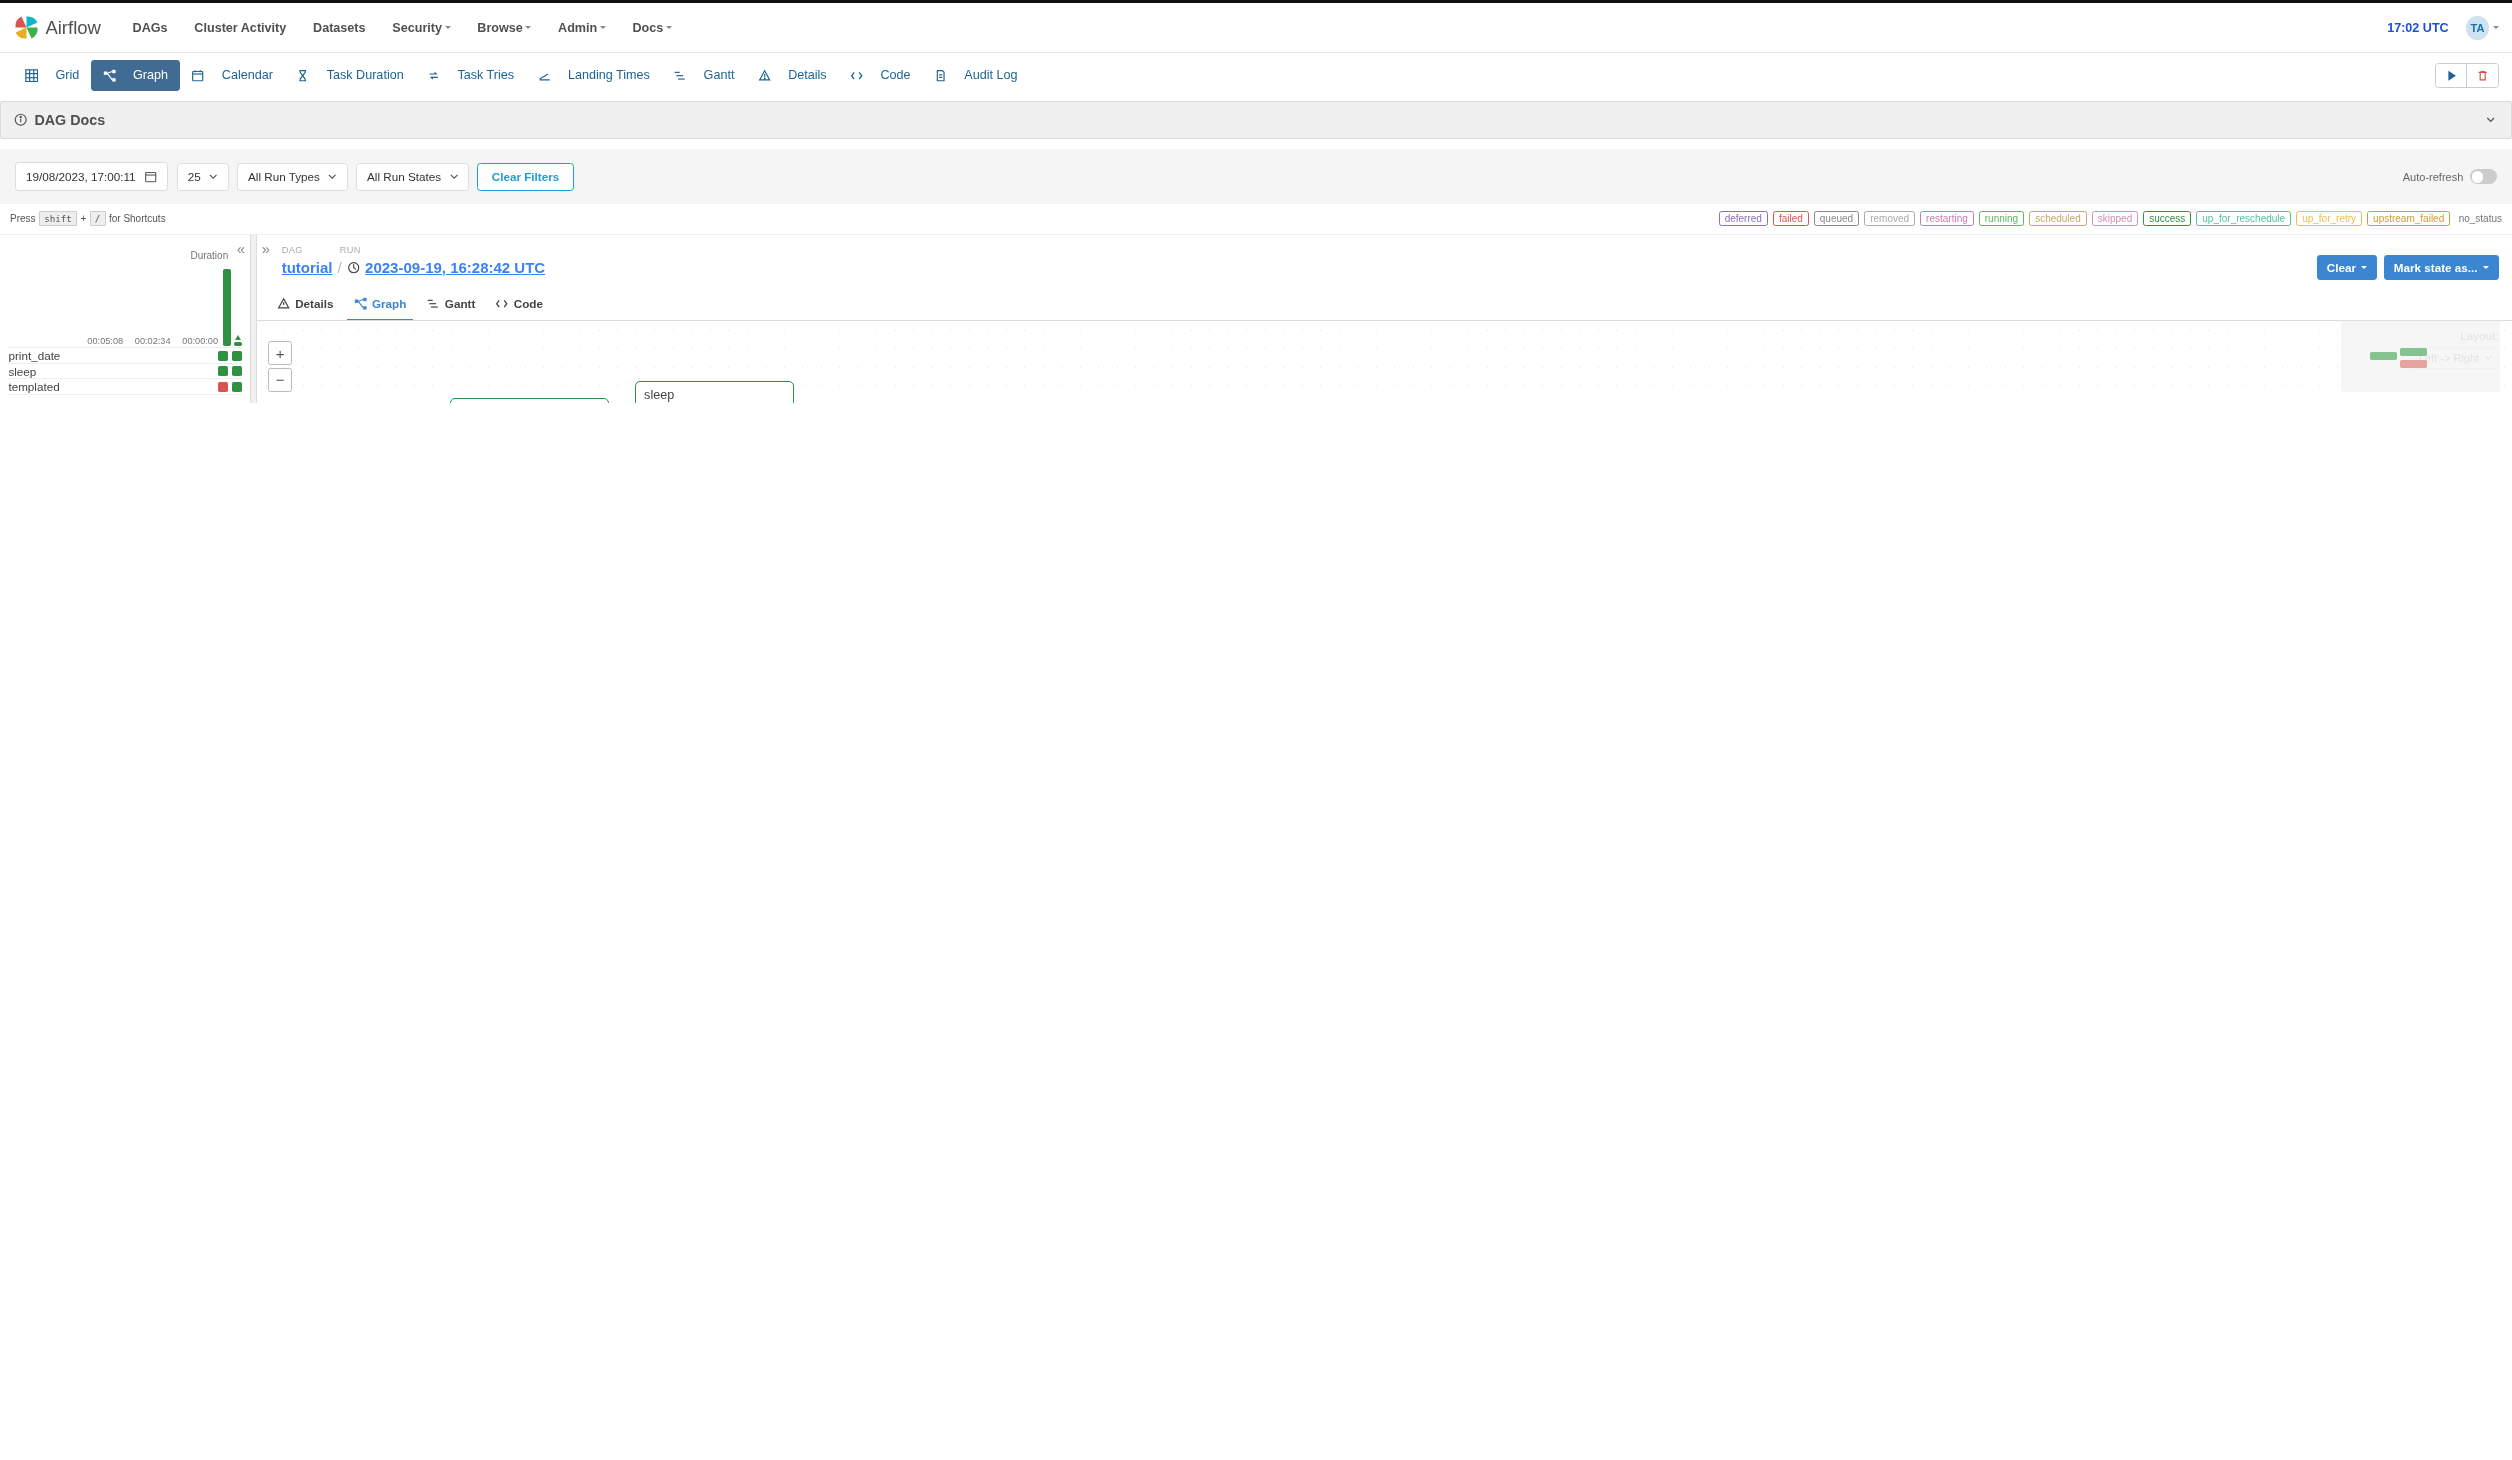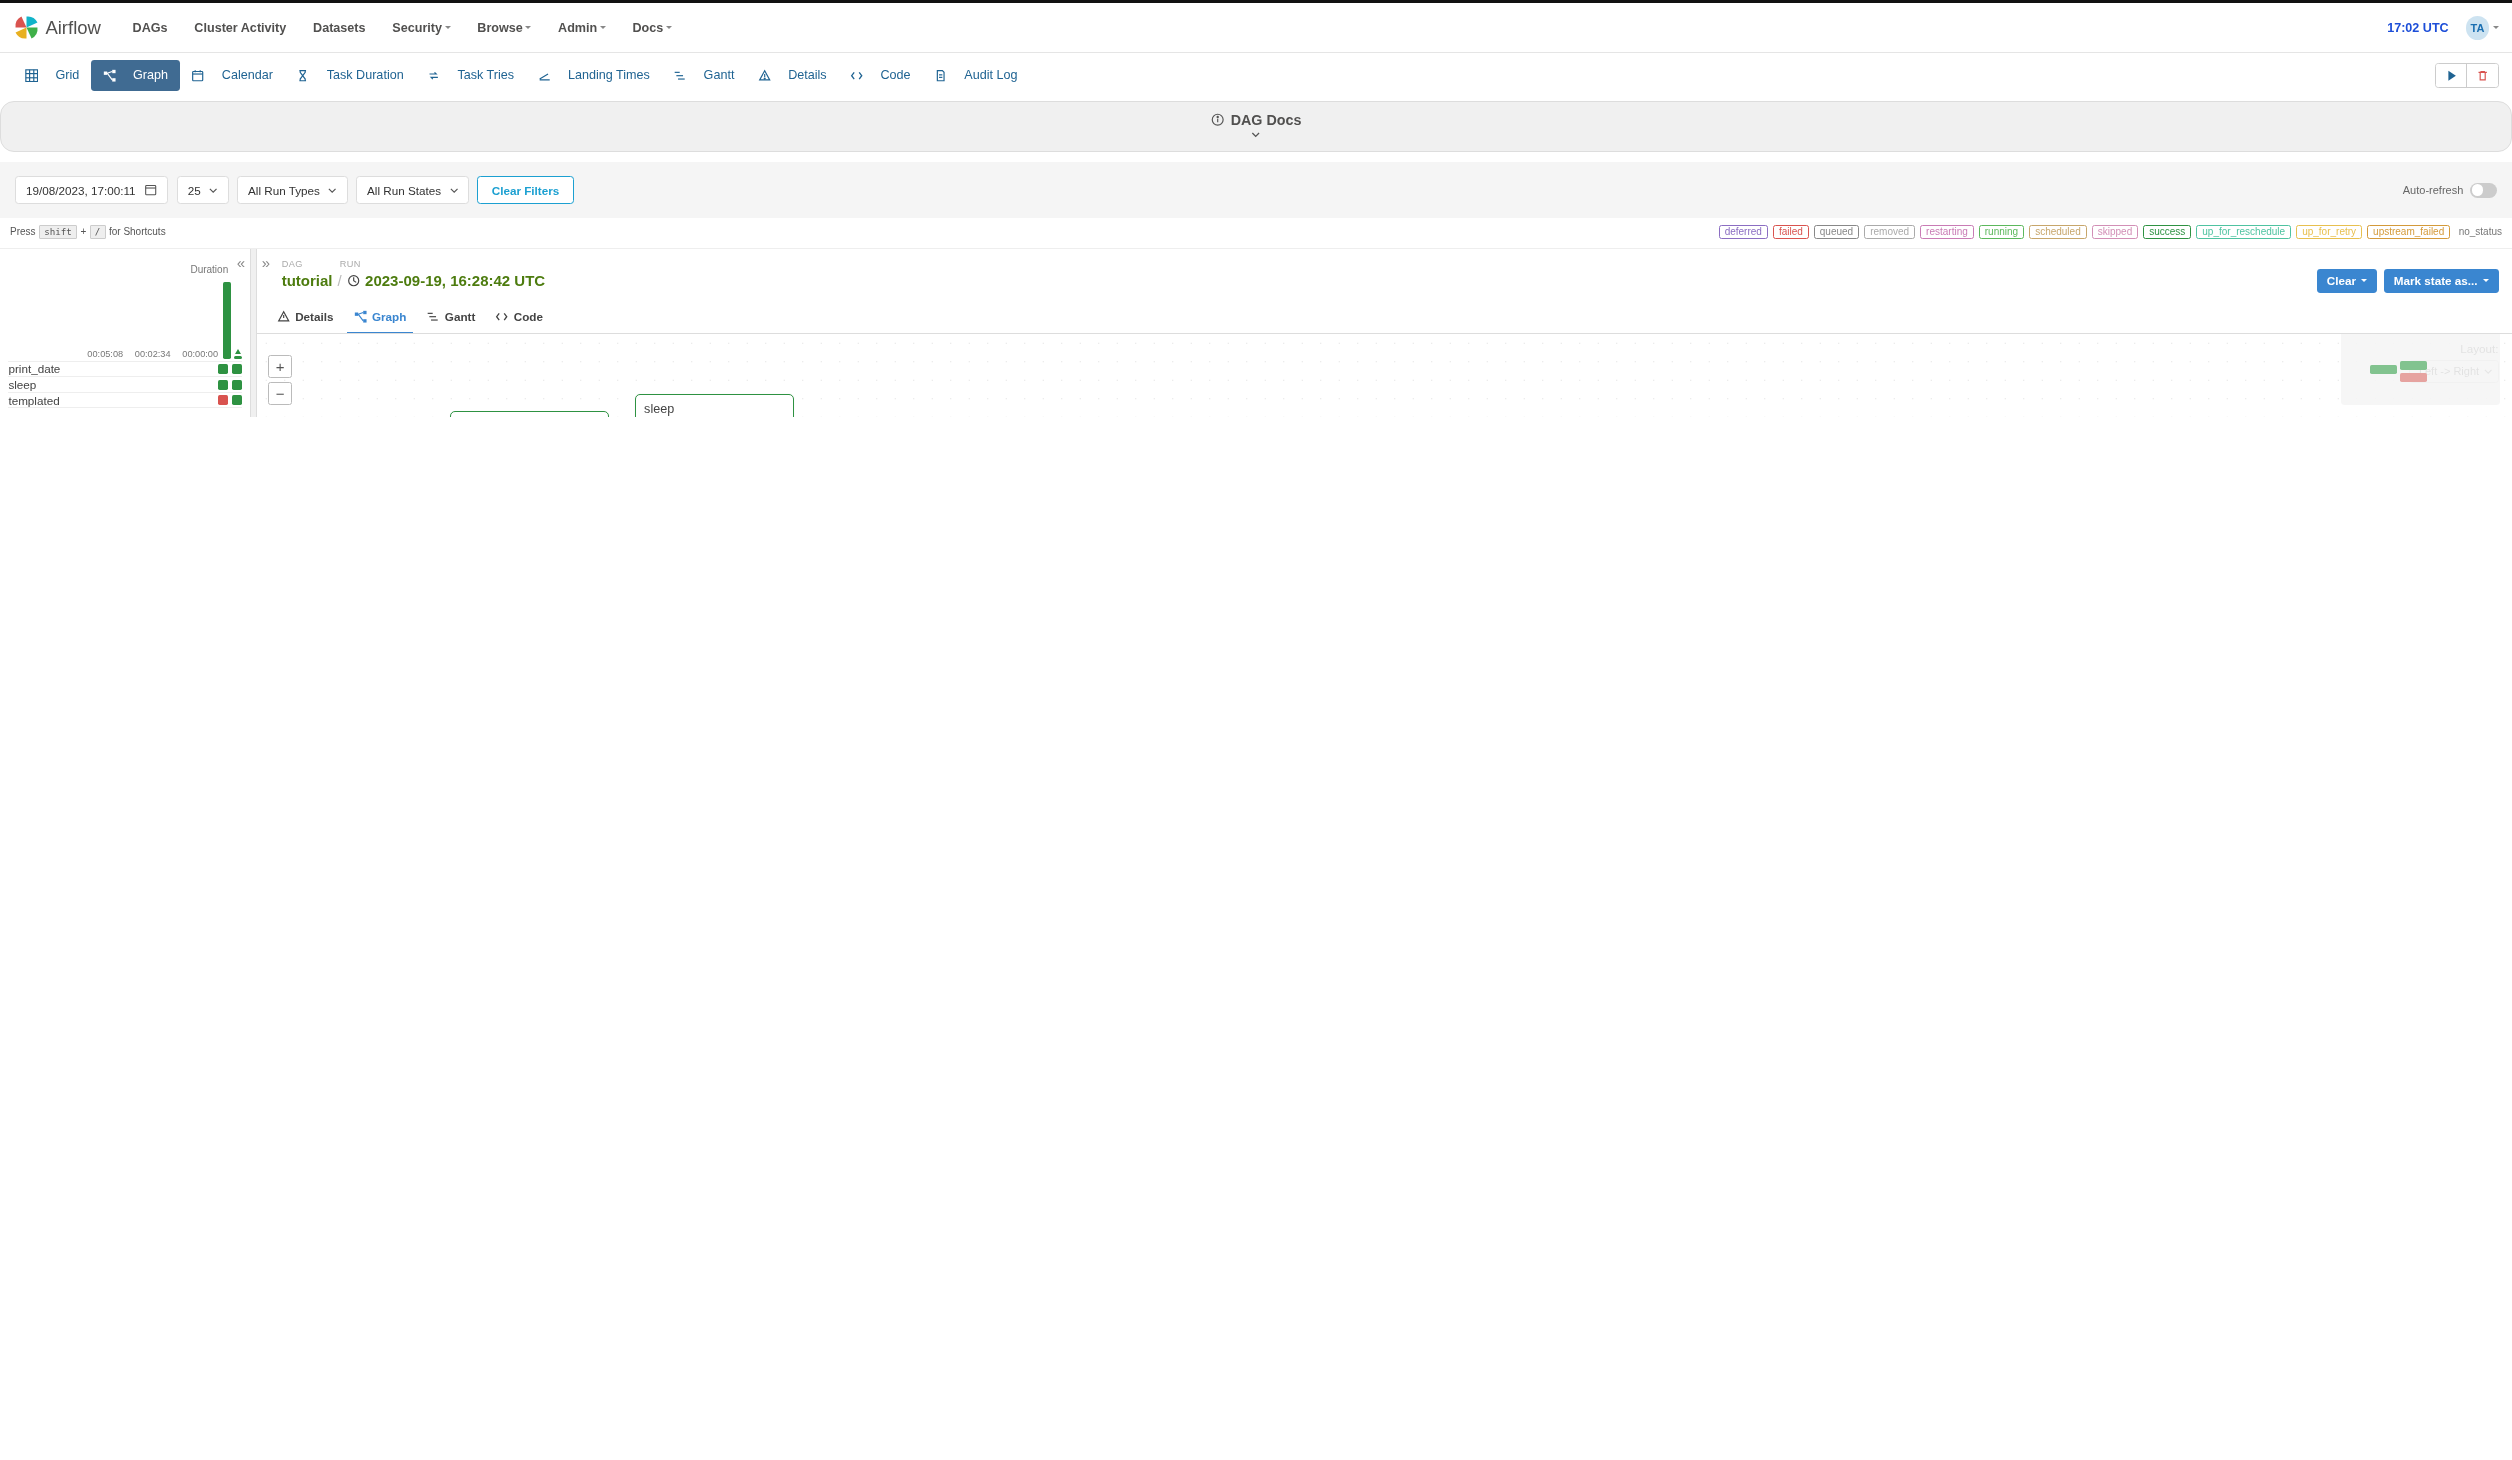--- a/index.html
+++ b/index.html
@@ -26,21 +26,21 @@
 .tabs-row { display: flex; align-items: center; padding: 6.7px 13.4px; gap: 0; }
 .tab { padding: 8.4px 11.7px; font-size: 12.6px; color: #1f6392; cursor: pointer; display: flex; align-items: center; gap: 17px; border-radius: 3.4px; }
 .tab.active { background: #406b92; color: #fff; }
 .tabs-spacer { flex: 1; }
 .tab-btns { display: flex; border: 0.8px solid #ccc; border-radius: 3.4px; overflow: hidden; }
 .tab-btn { padding: 5px 8.4px; display: flex; align-items: center; justify-content: center; border: none; background: #fff; cursor: pointer; }
 .tab-btn + .tab-btn { border-left: 0.8px solid #ccc; }
 .icon { width: 13.4px; height: 13.4px; display: inline-block; }
 
 
-.dagdocs { margin: 3.4px 0 10px 0; padding: 10px 13.4px; background: #f0f0f0; border: 0.8px solid #ddd; border-radius: 14px; display: flex; align-items: center; justify-content: space-between; cursor: pointer; flex-direction: column; }
+.dagdocs { margin: 3.4px 0 10px 0; padding: 10px 13.4px; background: #f0f0f0; border: 0.8px solid #ddd; border-radius: 2px; display: flex; align-items: center; justify-content: space-between; cursor: pointer; }
 .dagdocs-left { display: flex; align-items: center; gap: 6.7px; font-size: 14.3px; font-weight: 600; color: #51504f; }
 
 
 .filter-bar { background: #f5f5f5; padding: 13.4px 15px; display: flex; align-items: center; gap: 8.4px; }
 .filter-input, .filter-select { background: #fff; border: 0.8px solid #ddd; border-radius: 3.4px; padding: 6.7px 10px; font-size: 11.7px; display: flex; align-items: center; gap: 8.4px; cursor: pointer; }
 .clear-filters { background: #fff; border: 0.8px solid #1ca0d1; color: #1ca0d1; border-radius: 3.4px; padding: 6.7px 13.4px; font-size: 11.7px; font-weight: 600; cursor: pointer; }
 .filter-spacer { flex: 1; }
 .autorefresh-wrap { display: flex; align-items: center; gap: 6.7px; font-size: 11px; color: #666; }
 .toggle { width: 27px; height: 15px; background: #ccc; border-radius: 7.6px; position: relative; cursor: pointer; }
 .toggle::after { content: ''; width: 11.7px; height: 11.7px; background: #fff; border-radius: 50%; position: absolute; top: 1.7px; left: 1.7px; }
@@ -76,21 +76,21 @@
 
 .divider { width: 6.7px; background: #f0f0f0; border-left: 0.8px solid #ddd; border-right: 0.8px solid #ddd; cursor: col-resize; }
 
 
 .right-pane { flex: 1; display: flex; flex-direction: column; position: relative; }
 .expand-right { position: absolute; left: 5px; top: 5px; color: #888; font-size: 15px; cursor: pointer; }
 .breadcrumb-row { padding: 10px 13.4px 0 25px; display: flex; align-items: center; }
 .crumb-dag-label { font-size: 9.2px; text-transform: uppercase; color: #aaa; letter-spacing: 0.4px; }
 .crumb-run-label { font-size: 9.2px; text-transform: uppercase; color: #aaa; letter-spacing: 0.4px; margin-left: 37px; }
 .breadcrumb-main { padding: 0 13.4px 8.4px 25px; display: flex; align-items: center; gap: 5px; }
-.crumb-text { font-size: 15px; font-weight: 700; color: #4d7c0f; }
+.crumb-text { font-size: 15px; font-weight: 700; color: #3b82f6; text-decoration: underline; }
 .crumb-sep { color: #bbb; font-size: 15px; }
 .action-btns { margin-left: auto; display: flex; gap: 6.7px; }
 .btn { background: #3a86d0; color: #fff; border: none; padding: 5.9px 10px; border-radius: 3.4px; font-size: 11.7px; font-weight: 600; cursor: pointer; display: flex; align-items: center; gap: 5px; }
 .btn .caret { border-top-color: #fff; }
 
 .subtabs { padding: 0 13.4px; border-bottom: 0.8px solid #ddd; display: flex; gap: 6.7px; }
 .subtab { padding: 8.4px 6.7px; font-size: 11.7px; font-weight: 600; color: #444; cursor: pointer; display: flex; align-items: center; gap: 5px; border-bottom: 1.7px solid transparent; }
 .subtab.active { color: #3a86d0; border-bottom-color: #3a86d0; }
 
 .graph-area { flex: 1; position: relative; background: #fff; overflow: hidden; height: 361px; }

